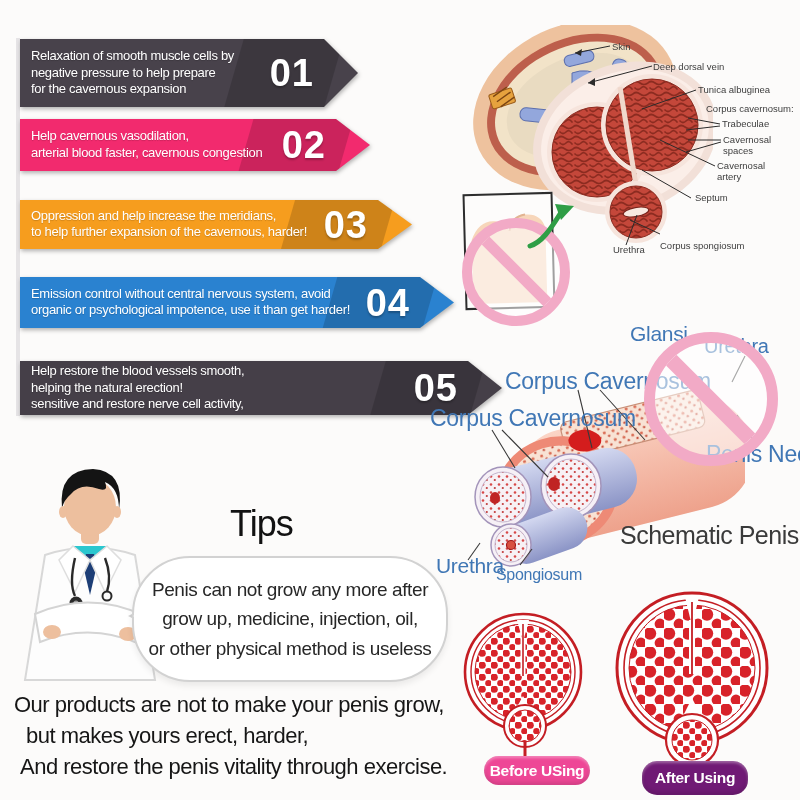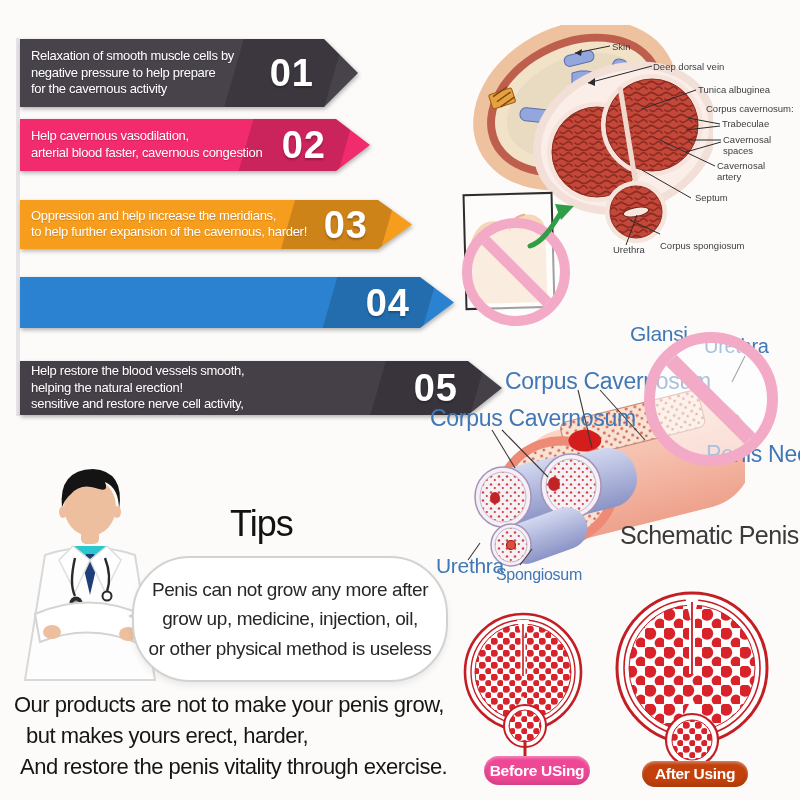--- a/index.html
+++ b/index.html
@@ -60,21 +60,21 @@
 <div id="stage">
 
   <div class="spine"></div>
 
   <div class="banner" style="left:20px;top:39px;width:338px;height:68px">
     <div class="banner-body" style="background: rgb(72, 66, 75);">
       <div class="banner-shade"></div>
       <div class="banner-text">
         <div>Relaxation of smooth muscle cells by</div>
           <div>negative pressure to help prepare</div>
-          <div>for the cavernous activity</div>
+          <div>for the cavernous expansion</div>
       </div>
       <div class="banner-num">01</div>
     </div>
   </div>
 
   <div class="banner" style="left:20px;top:119px;width:350px;height:52px">
     <div class="banner-body" style="background: rgb(242, 42, 110);">
       <div class="banner-shade"></div>
       <div class="banner-text">
         <div>Help cavernous vasodilation,</div>
@@ -91,20 +91,24 @@
         <div>Oppression and help increase the meridians,</div>
           <div>to help further expansion of the cavernous, harder!</div>
       </div>
       <div class="banner-num">03</div>
     </div>
   </div>
 
   <div class="banner" style="left:20px;top:277px;width:434px;height:51px">
     <div class="banner-body" style="background: rgb(42, 130, 208);">
       <div class="banner-shade"></div>
+      <div class="banner-text">
+        <div>Emission control without central nervous system, avoid</div>
+          <div>organic or psychological impotence, use it than get harder!</div>
+      </div>
       <div class="banner-num">04</div>
     </div>
   </div>
 
   <div class="banner" style="left:20px;top:361px;width:482px;height:54px">
     <div class="banner-body" style="background: rgb(69, 63, 72);">
       <div class="banner-shade"></div>
       <div class="banner-text">
         <div>Help restore the blood vessels smooth,</div>
           <div>helping the natural erection!</div>
@@ -335,15 +339,15 @@
       <polygon points="230,7 244,7 237,36" fill="#fff"></polygon>
       <path d="M237,30 L237,84" stroke="#fff" stroke-width="6"></path>
       <path d="M237,12 L237,84" stroke="#c41e24" stroke-width="1.8"></path>
       <polygon points="222,138 252,138 237,108" fill="#fff"></polygon>
       <circle cx="237" cy="150" r="26" fill="#fff" stroke="#c41e24" stroke-width="2.2"></circle>
       <circle cx="237" cy="150" r="20" fill="url(#cellsS)" stroke="#c41e24" stroke-width="1"></circle>
     </g>
   </svg>
 
   <div class="badge" style="left: 484px; top: 756px; width: 106px; height: 29px; background: rgb(238, 71, 150);">Before USing</div>
-  <div class="badge" style="left: 642px; top: 761px; width: 106px; height: 26px; background: #c2410c; text-align: center;">After Using</div>
+  <div class="badge" style="left: 642px; top: 761px; width: 106px; height: 34px; background: #701a75; text-align: center;">After Using</div>
 
 </div>
 
 </body></html>

